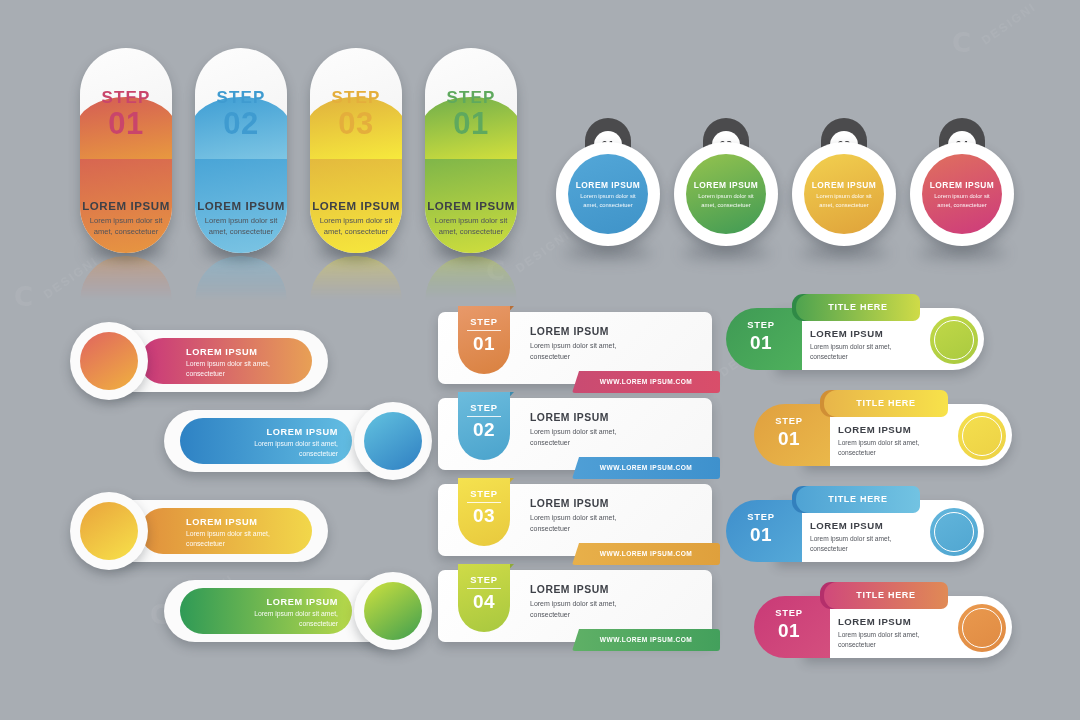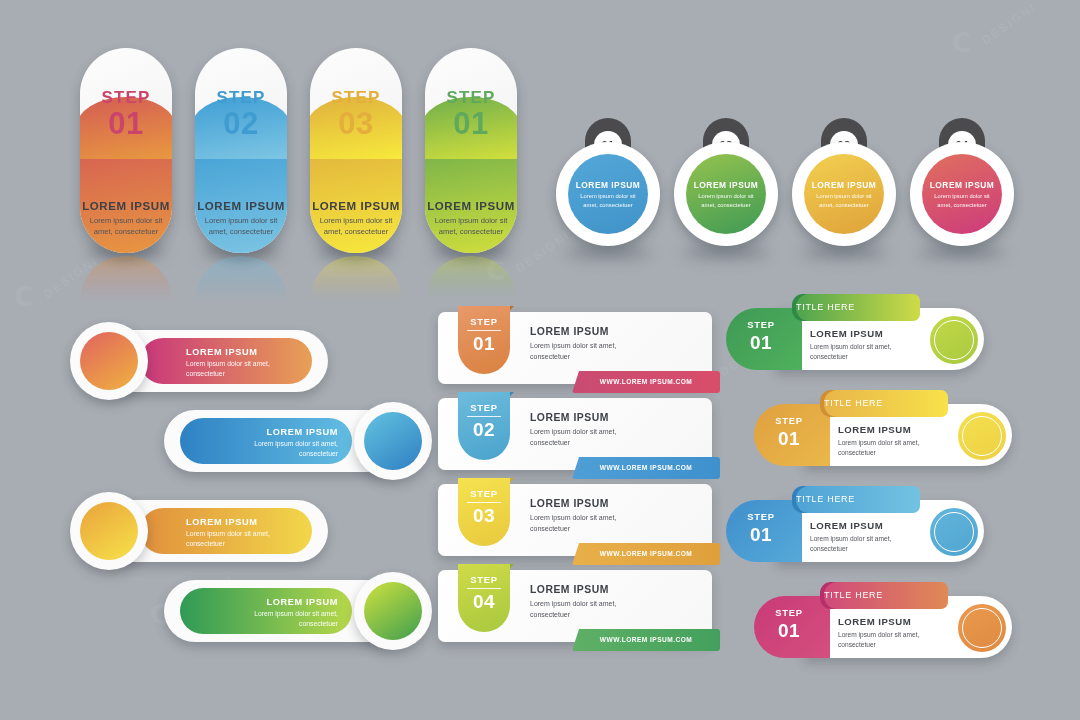--- a/index.html
+++ b/index.html
@@ -109,22 +109,22 @@
              background:#fff; border-radius:0 31px 31px 0;
              box-shadow:0 5px 11px rgba(40,45,55,.24); }
   .tc-quad { position:absolute; left:0; top:14px; width:76px; height:62px;
              border-radius:62px 0 0 62px; z-index:2; }
   .tc-quad .s { position:absolute; left:0; right:6px; top:11px; text-align:center;
              font-size:9.4px; font-weight:700; color:#fff; letter-spacing:.7px; }
   .tc-quad .n { position:absolute; left:0; right:6px; top:24px; text-align:center;
              font-size:19px; font-weight:700; color:#fff; letter-spacing:.5px; }
   .tc-tab { position:absolute; left:70px; top:0; width:124px; height:27px;
             border-radius:13px 7px 7px 13px; z-index:3; }
-  .tc-tab span { position:absolute; inset:0; line-height:27px; text-align:left;
-            font-size:9px; font-weight:400; color:#fff; letter-spacing:.7px; }
+  .tc-tab span { position:absolute; inset:0; line-height:27px; text-align:center;
+            font-size:9px; font-weight:700; color:#fff; letter-spacing:.7px; }
   .tc-fold { position:absolute; left:66px; top:0; width:22px; height:27px;
             border-radius:11px 0 0 11px; z-index:2; }
   .tc-txt { position:absolute; left:84px; top:34px; }
   .tc-txt .t { font-size:9.6px; font-weight:700; color:#3e4148; letter-spacing:.5px; }
   .tc-txt .d { font-size:6.6px; color:#52555c; line-height:1.55; margin-top:3px; }
   .tc-circ { position:absolute; right:6px; top:22px; width:48px; height:48px;
             border-radius:50%; z-index:4; }
   .tc-circ i { position:absolute; left:4px; top:4px; right:4px; bottom:4px;
             border-radius:50%; border:1.6px solid #fff; display:block; }
 </style>

